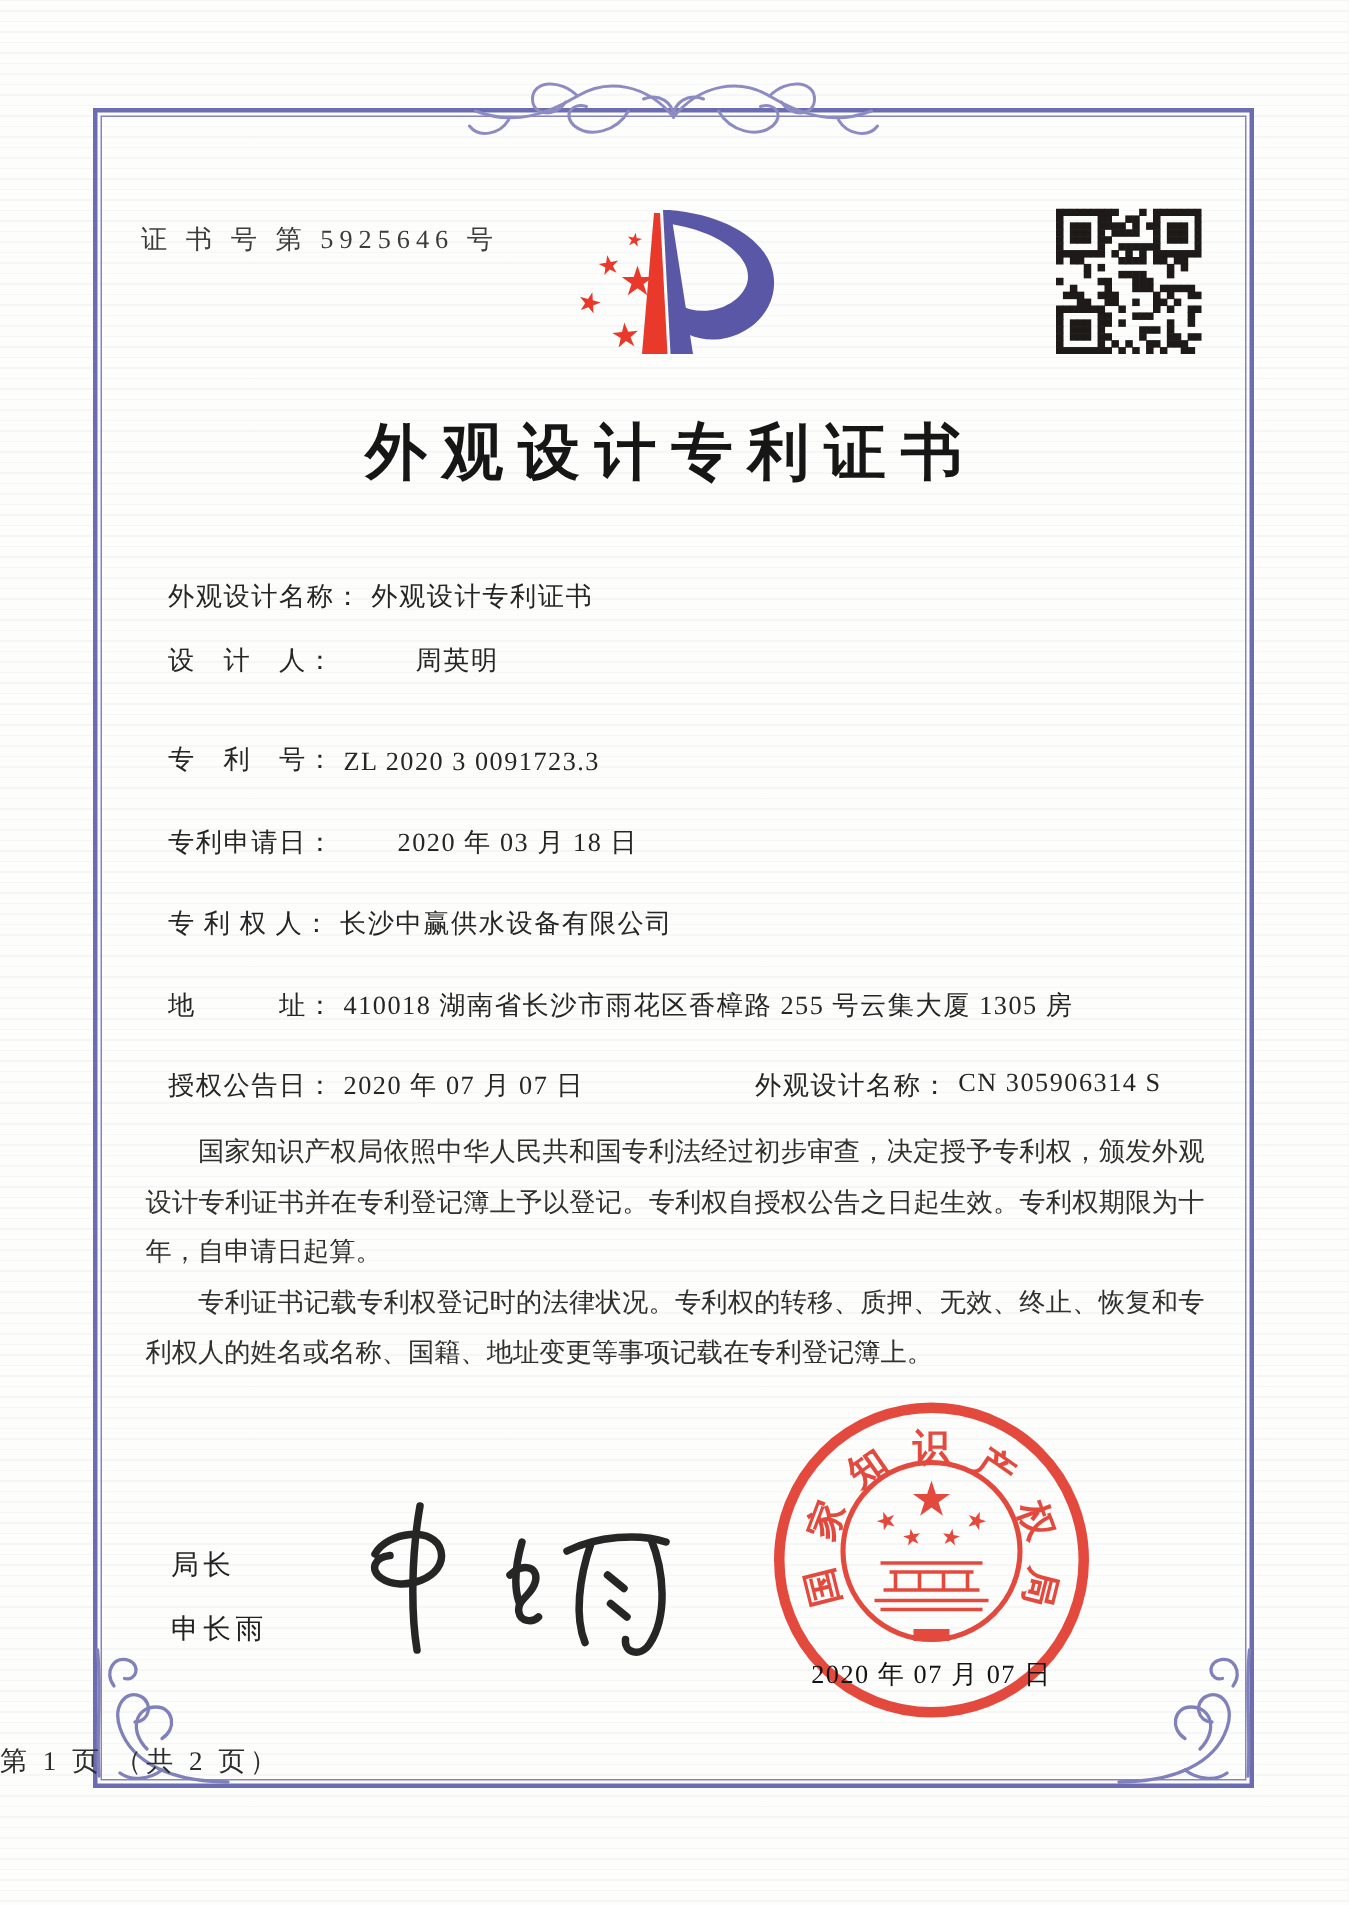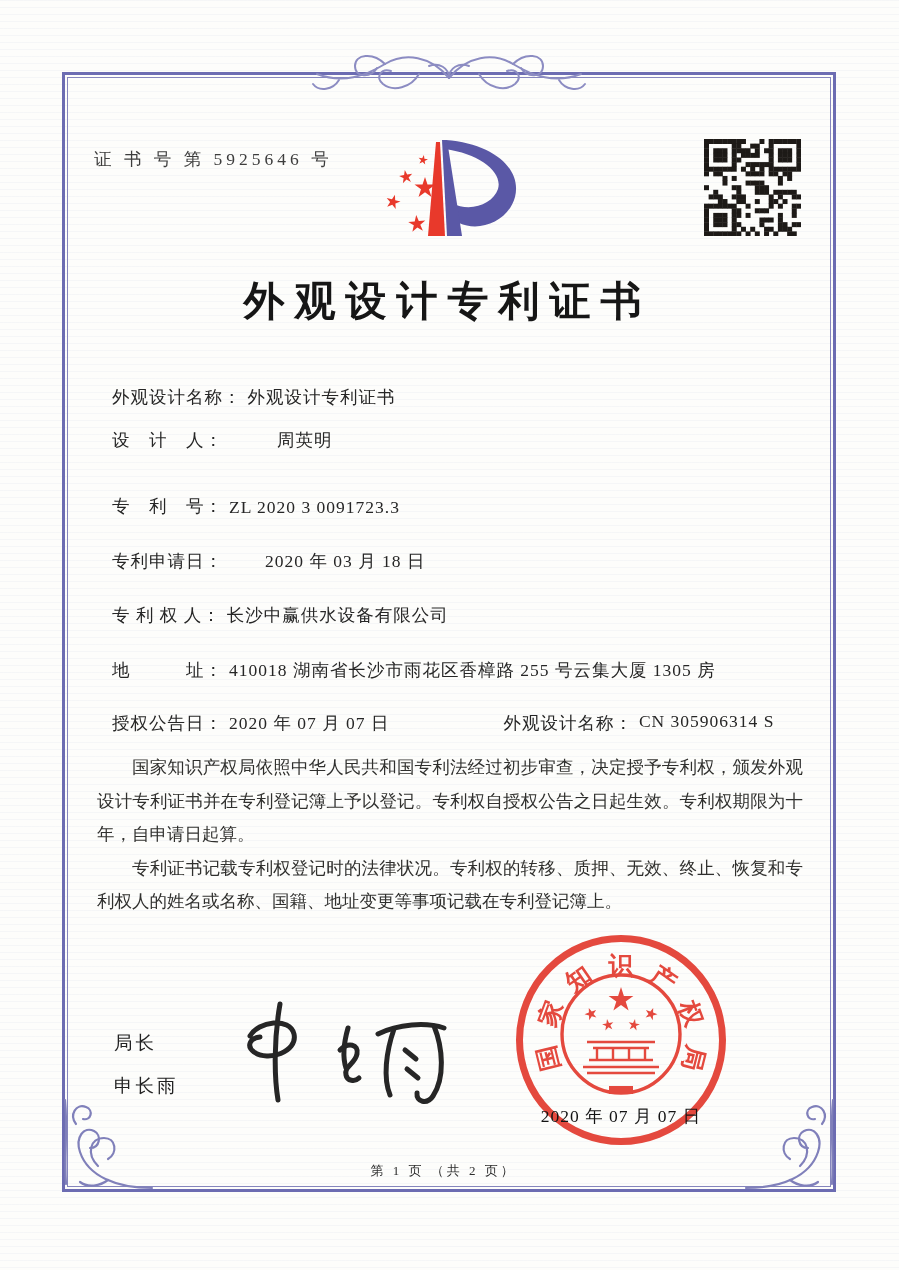--- a/index.html
+++ b/index.html
@@ -37,21 +37,21 @@
   
   .seal{left:516px;top:935px;width:196px;height:196px;border-radius:50%;
     border:7px solid #e23a2e;opacity:0.92;}
   .seal-char{position:absolute;left:50%;top:50%;font-size:25px;font-weight:700;
     color:#e23a2e;transform-origin:center;}
   .seal-emblem{position:absolute;left:32px;top:26px;}
   .seal-emblem .stroke{fill:none;stroke:#e23a2e;}
   .seal-date{left:516px;top:1104px;width:210px;text-align:center;font-size:17.5px;
     letter-spacing:1px;color:#141414;}
   
-  .page-info{left:0;right:12px;top:1162px;text-align:center;font-size:13px;letter-spacing:3px;color:#2d2d2d;}
+  .page-info{left:0;right:12px;top:1162px;font-size:18px;letter-spacing:3px;color:#2d2d2d;}
   .back-note{left:0;right:0;top:1279px;text-align:center;font-size:17px;letter-spacing:3px;color:#3a3a3a;}
   
   .flourish path{fill:none;stroke:#8080ba;stroke-width:2.2;stroke-linecap:round;}
   .ornament path{fill:none;stroke:#8c8cc2;stroke-width:2;stroke-linecap:round;}
 </style>
 </head>
 <body>
 
 <div id="certificate">
 

